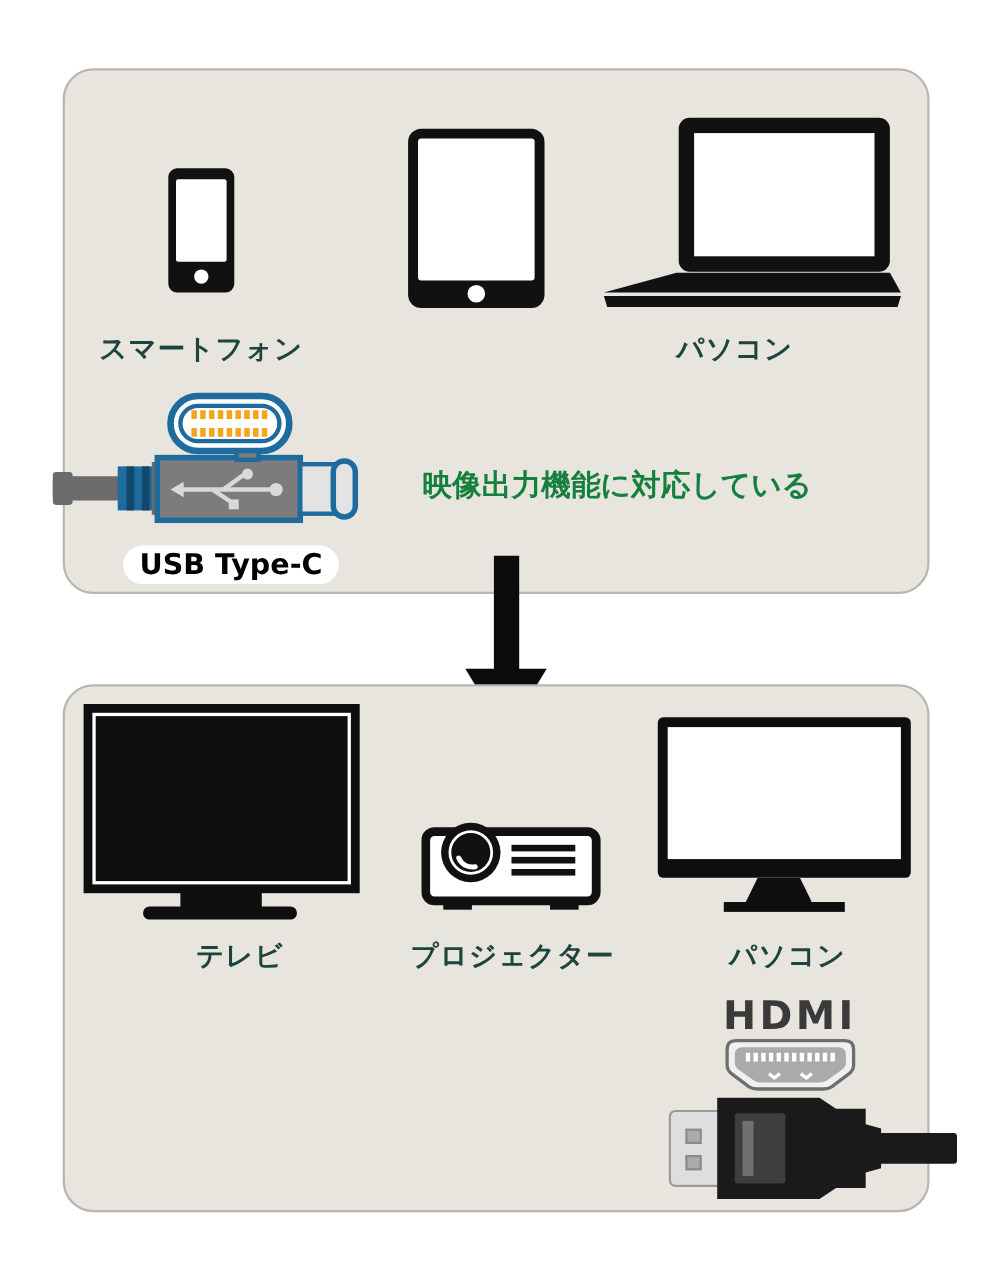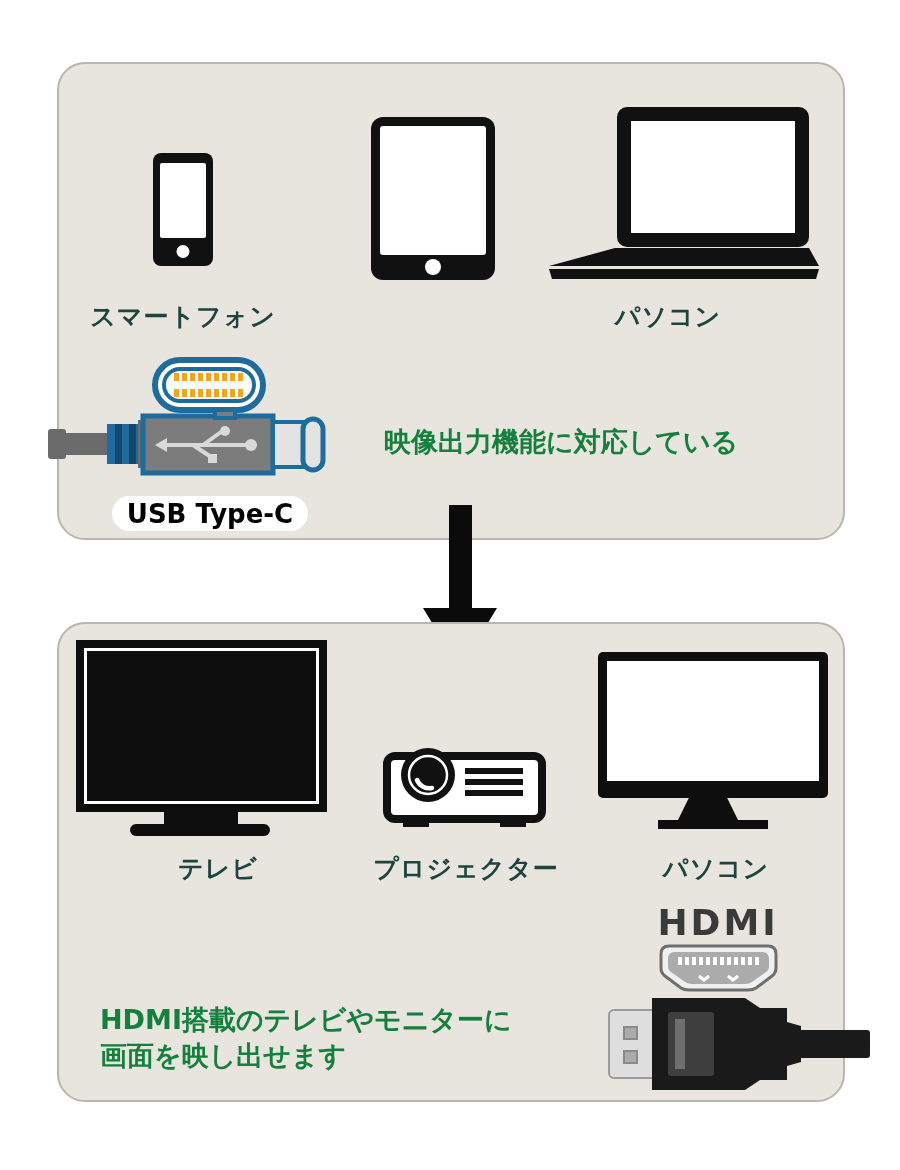--- a/index.html
+++ b/index.html
@@ -130,24 +130,20 @@
       <div class="screen"></div>
     </div>
     <div class="neck"></div>
     <div class="base"></div>
   </div>
 
   <div class="dev-label" style="left:218px;top:852px">テレビ</div>
   <div class="dev-label" style="left:466px;top:852px">プロジェクター</div>
   <div class="dev-label" style="left:716px;top:852px">パソコン</div>
 
-  <div class="note" style="left:100px;top:970px">
-    <div>HDMI搭載のテレビやモニターに</div>
-    <div>画面を映し出せます</div>
-  </div>
 
   <svg class="abs" style="left:595px;top:898px" width="275" height="200" viewBox="0 0 275 200">
     <text x="123" y="37" text-anchor="middle" font-size="36" font-weight="bold" fill="#3A3A3A" letter-spacing="3">HDMI</text>
 
     <g>
       <path d="M74,48 H173 Q181,48 181,56 V70 Q181,75 177,78 L161,90 Q158,92 153,92 H94 Q89,92 86,90 L70,78 Q66,75 66,70 V56 Q66,48 74,48 Z" fill="#F0F0F0" stroke="#6e6e6e" stroke-width="3"></path>
       <path d="M80,54 H167 Q174,54 174,61 V68 Q174,72 171,74 L157,84 Q154,86 150,86 H97 Q93,86 90,84 L76,74 Q73,72 73,68 V61 Q73,54 80,54 Z" fill="#ABABAB"></path>
       <path d="M83,63 H165" stroke="#fff" stroke-width="8" stroke-dasharray="4 3" fill="none"></path>
       <path d="M104,78 l5,4 5,-4" stroke="#fff" stroke-width="3" fill="none"></path>
       <path d="M133,78 l5,4 5,-4" stroke="#fff" stroke-width="3" fill="none"></path>

